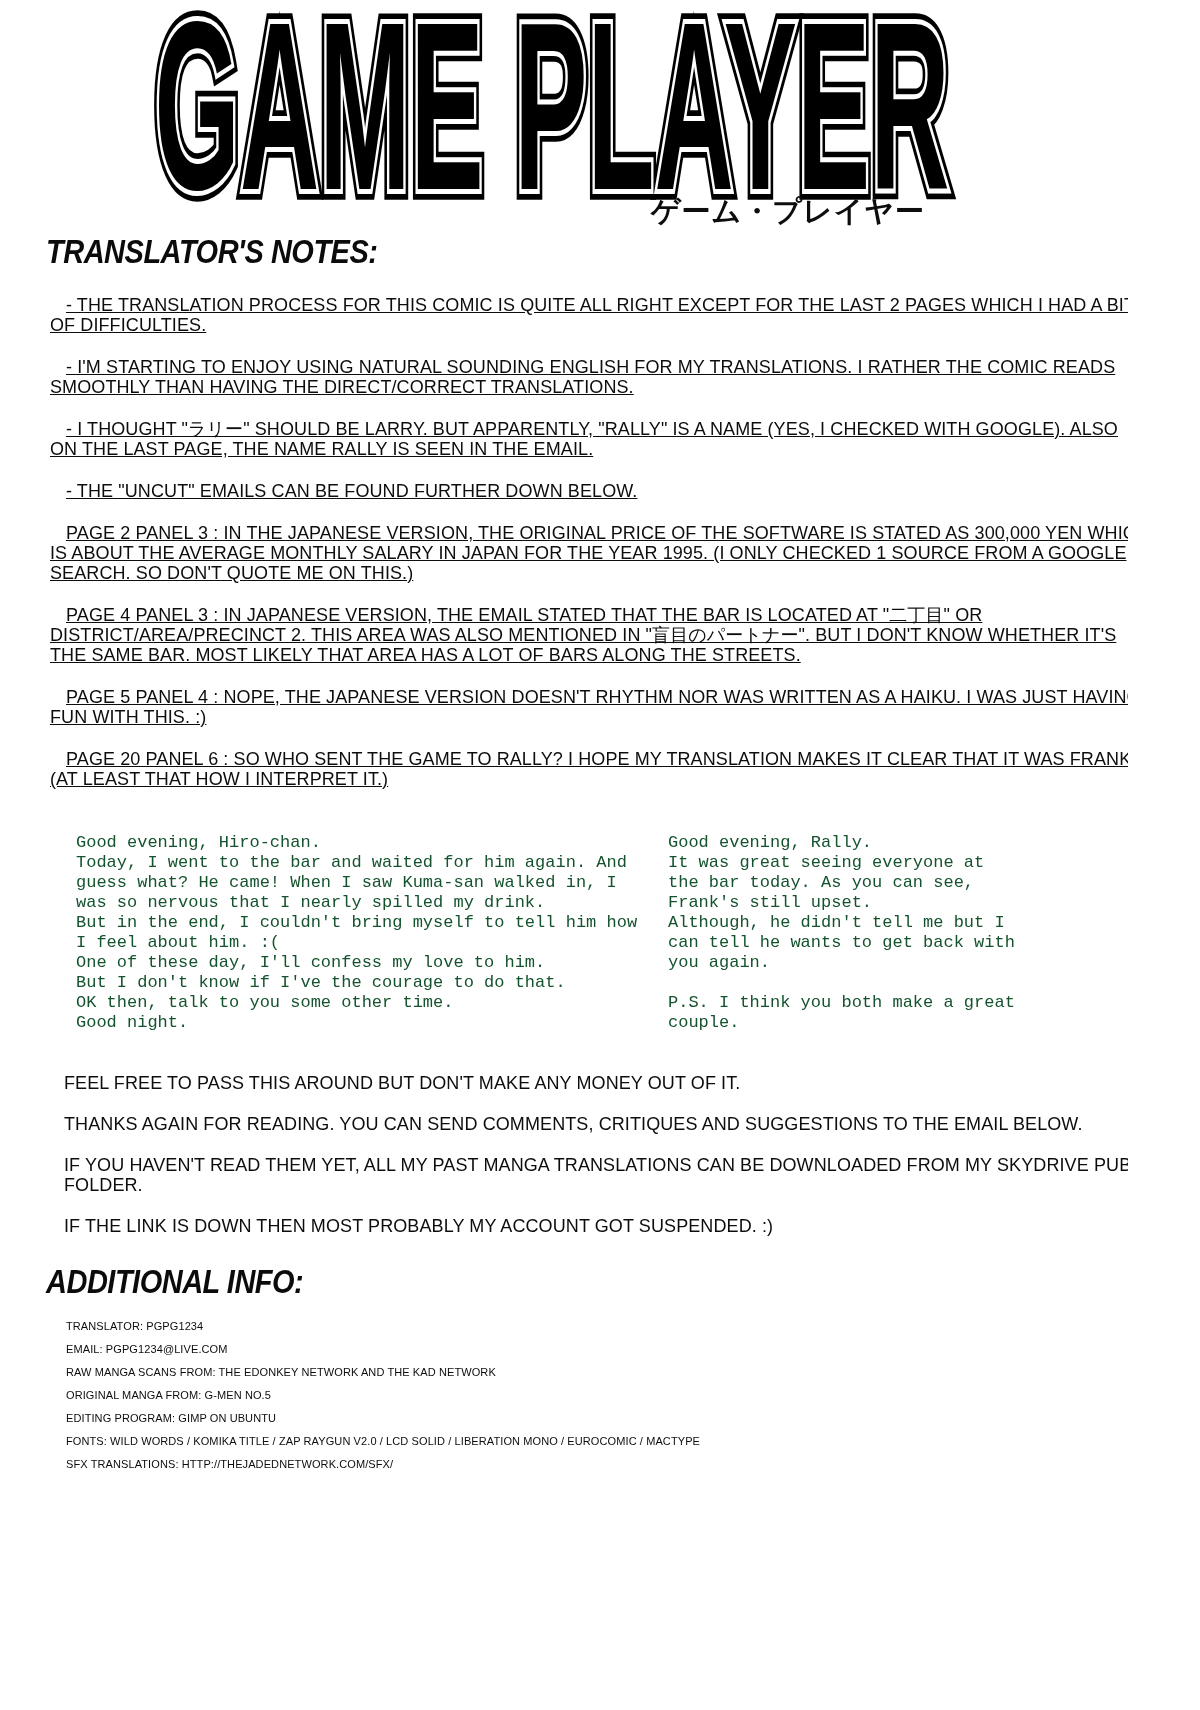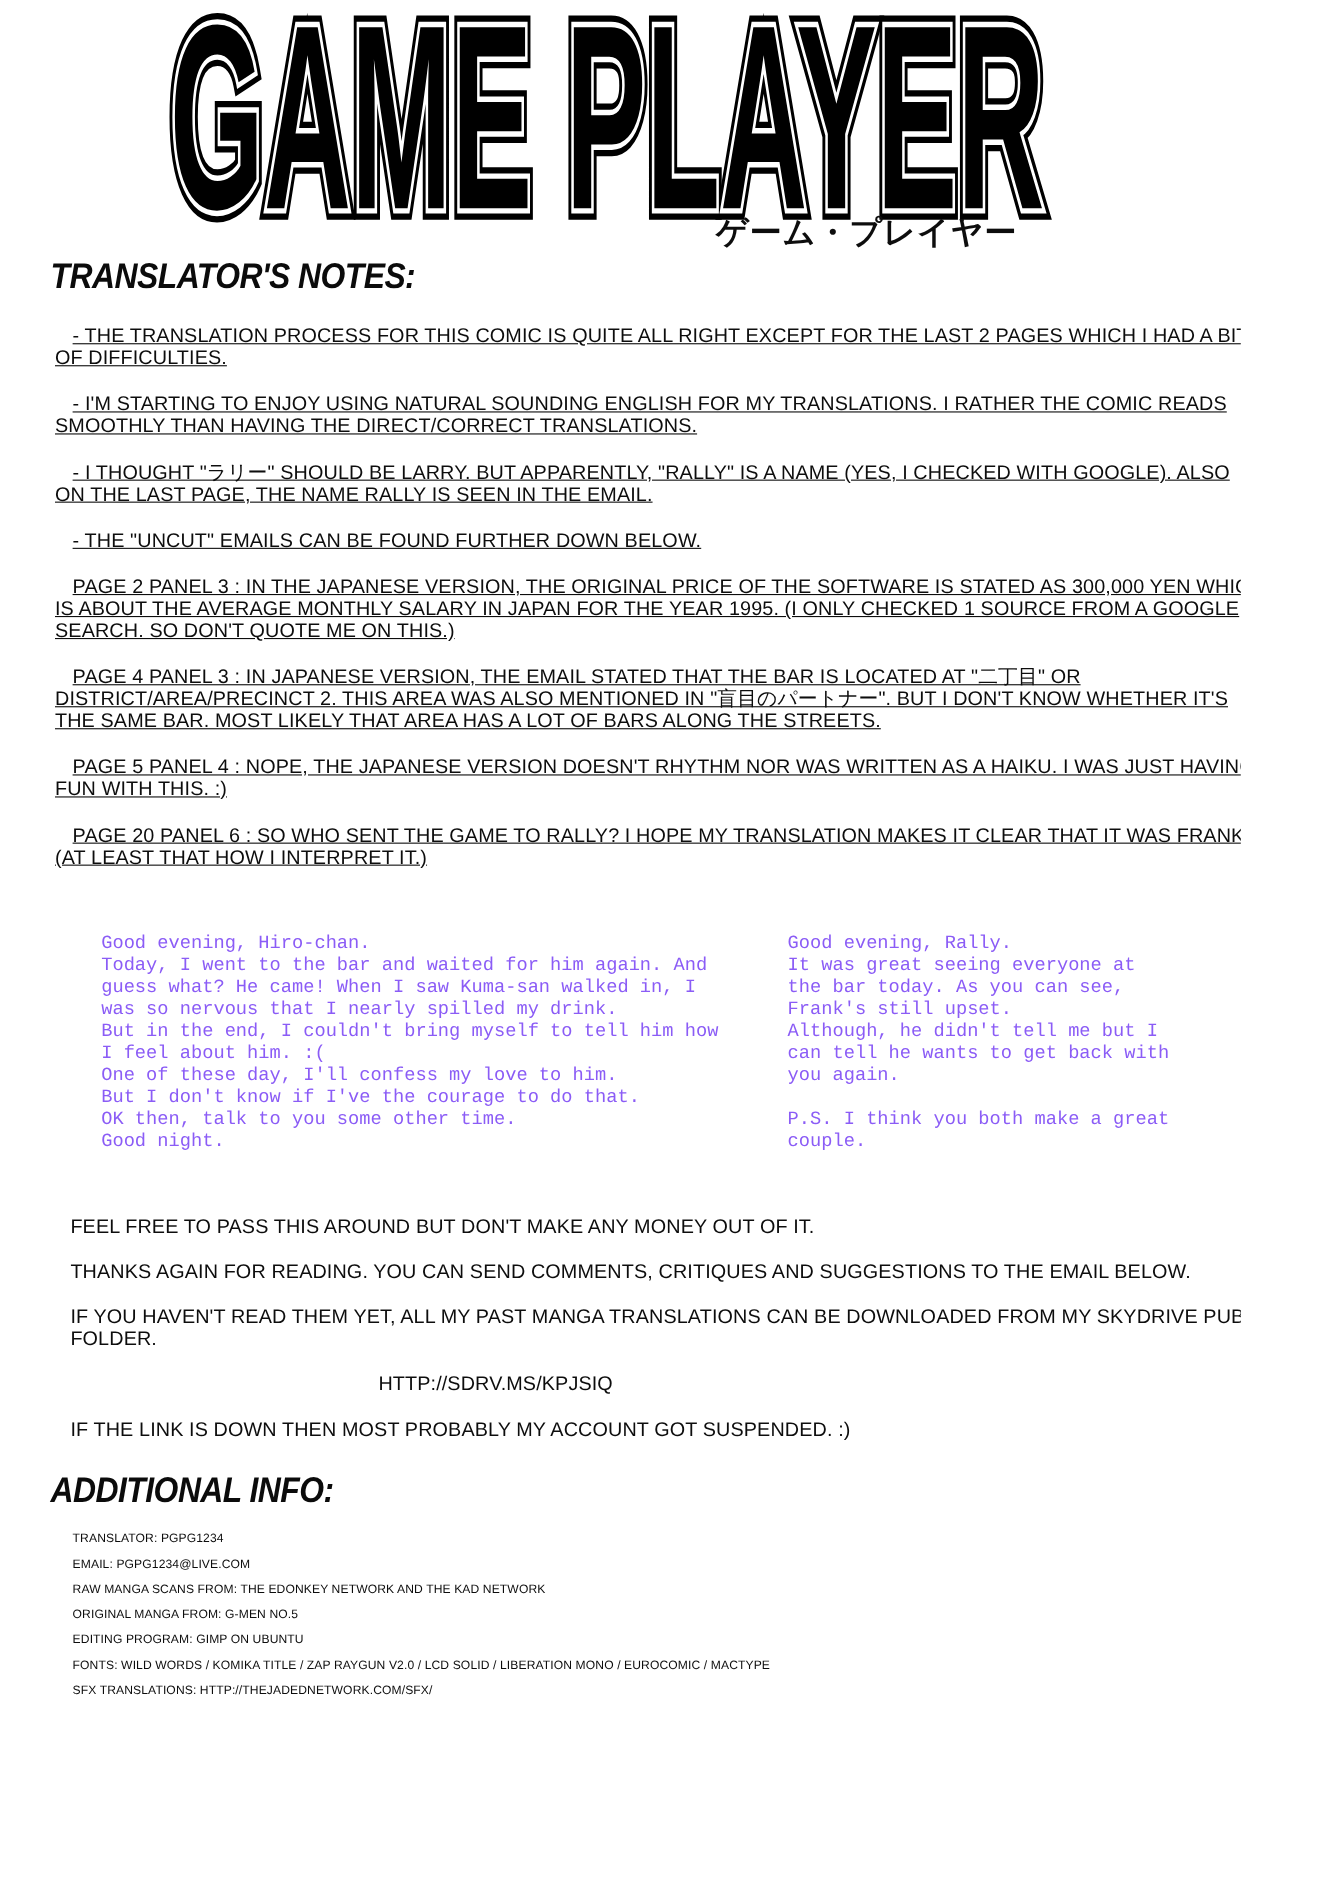--- a/index.html
+++ b/index.html
@@ -50,26 +50,26 @@
     margin: 26px 0 0 46px;
     width: 1104px;
     font-size: 18px;
     line-height: 20px;
     letter-spacing: 0.1px;
   }
   .note { margin: 0 0 22px 4px; text-indent: 16px; text-decoration: underline; }
   
   .emails { display: flex; margin: 44px 0 0 76px; }
   .email {
-    margin: 16px;
+    margin: 0;
     font-family: "Liberation Mono", "DejaVu Sans Mono", monospace;
     font-size: 17px;
     line-height: 20px;
     white-space: pre;
-    color: #8b5cf6;
+    color: #14532d;
   }
   .email-left { width: 592px; }
   
   .footer-notes {
     margin: 40px 0 0 64px;
     width: 1100px;
     font-size: 18px;
     line-height: 20px;
     letter-spacing: 0.1px;
   }
@@ -132,21 +132,20 @@
 you again.
 
 P.S. I think you both make a great
 couple.</pre>
   </section>
 
   <section class="footer-notes">
     <p>FEEL FREE TO PASS THIS AROUND BUT DON'T MAKE ANY MONEY OUT OF IT.</p>
     <p>THANKS AGAIN FOR READING. YOU CAN SEND COMMENTS, CRITIQUES AND SUGGESTIONS TO THE EMAIL BELOW.</p>
     <p>IF YOU HAVEN'T READ THEM YET, ALL MY PAST MANGA TRANSLATIONS CAN BE DOWNLOADED FROM MY SKYDRIVE PUBLIC FOLDER.</p>
-    <p class="link-line">HTTP://SDRV.MS/KPJSIQ</p>
     <p>IF THE LINK IS DOWN THEN MOST PROBABLY MY ACCOUNT GOT SUSPENDED. :)</p>
   </section>
 
   <h2 class="section-heading ai">ADDITIONAL INFO:</h2>
 
   <ul class="credits">
     <li>TRANSLATOR: PGPG1234</li>
     <li>EMAIL: PGPG1234@LIVE.COM</li>
     <li>RAW MANGA SCANS FROM: THE EDONKEY NETWORK AND THE KAD NETWORK</li>
     <li>ORIGINAL MANGA FROM: G-MEN NO.5</li>

